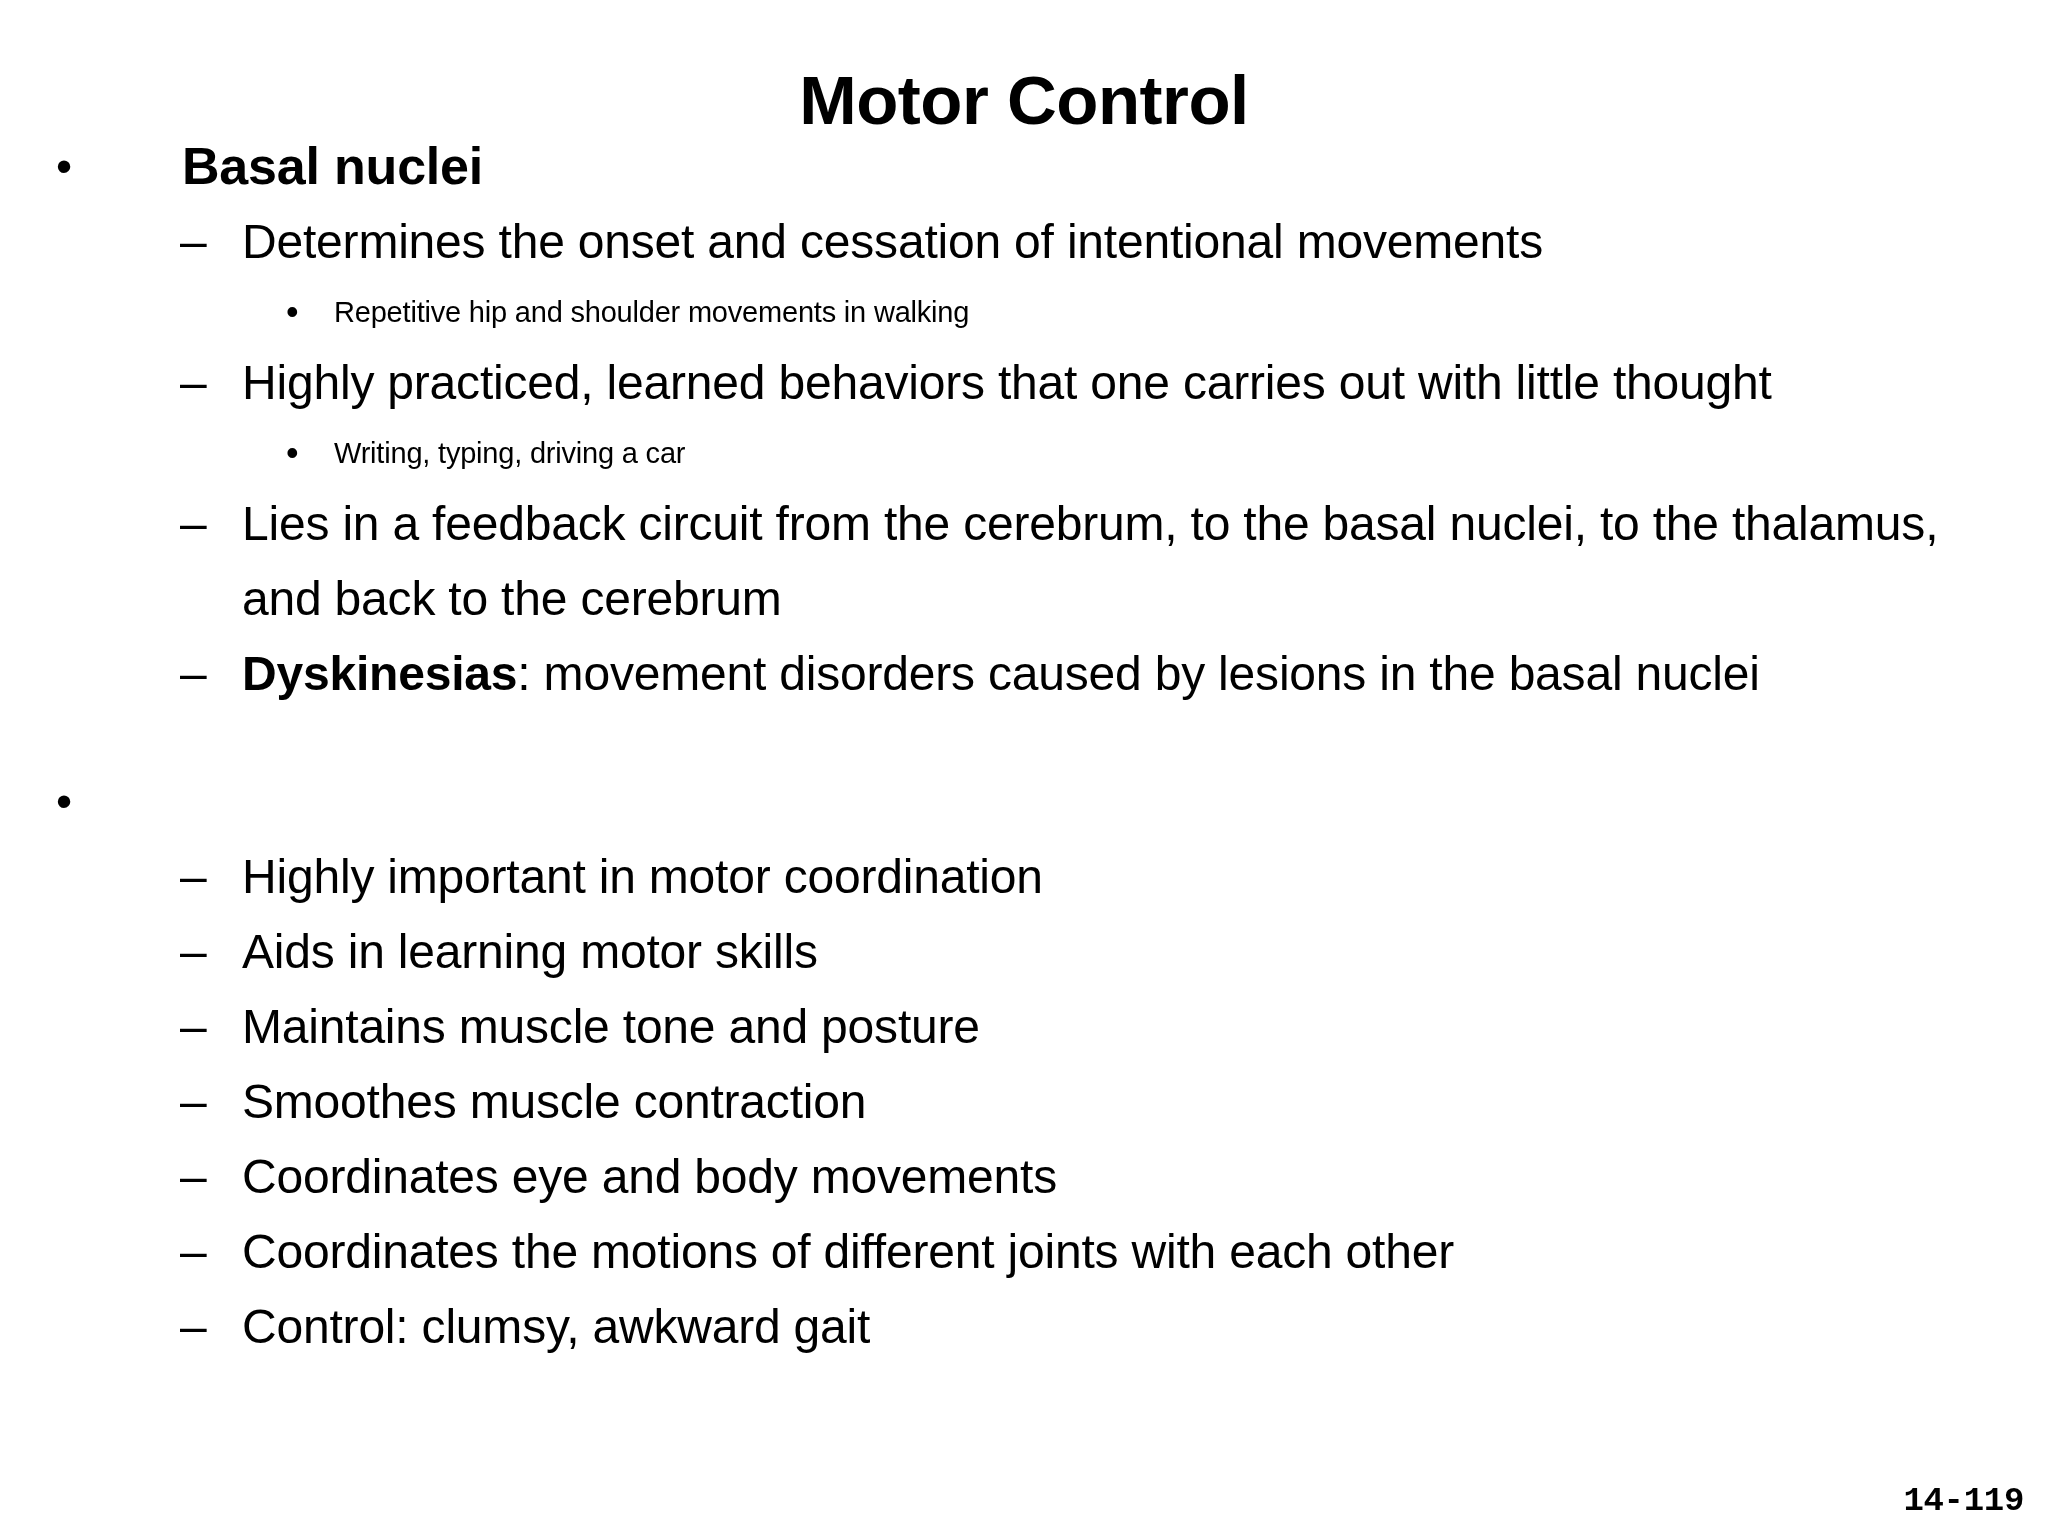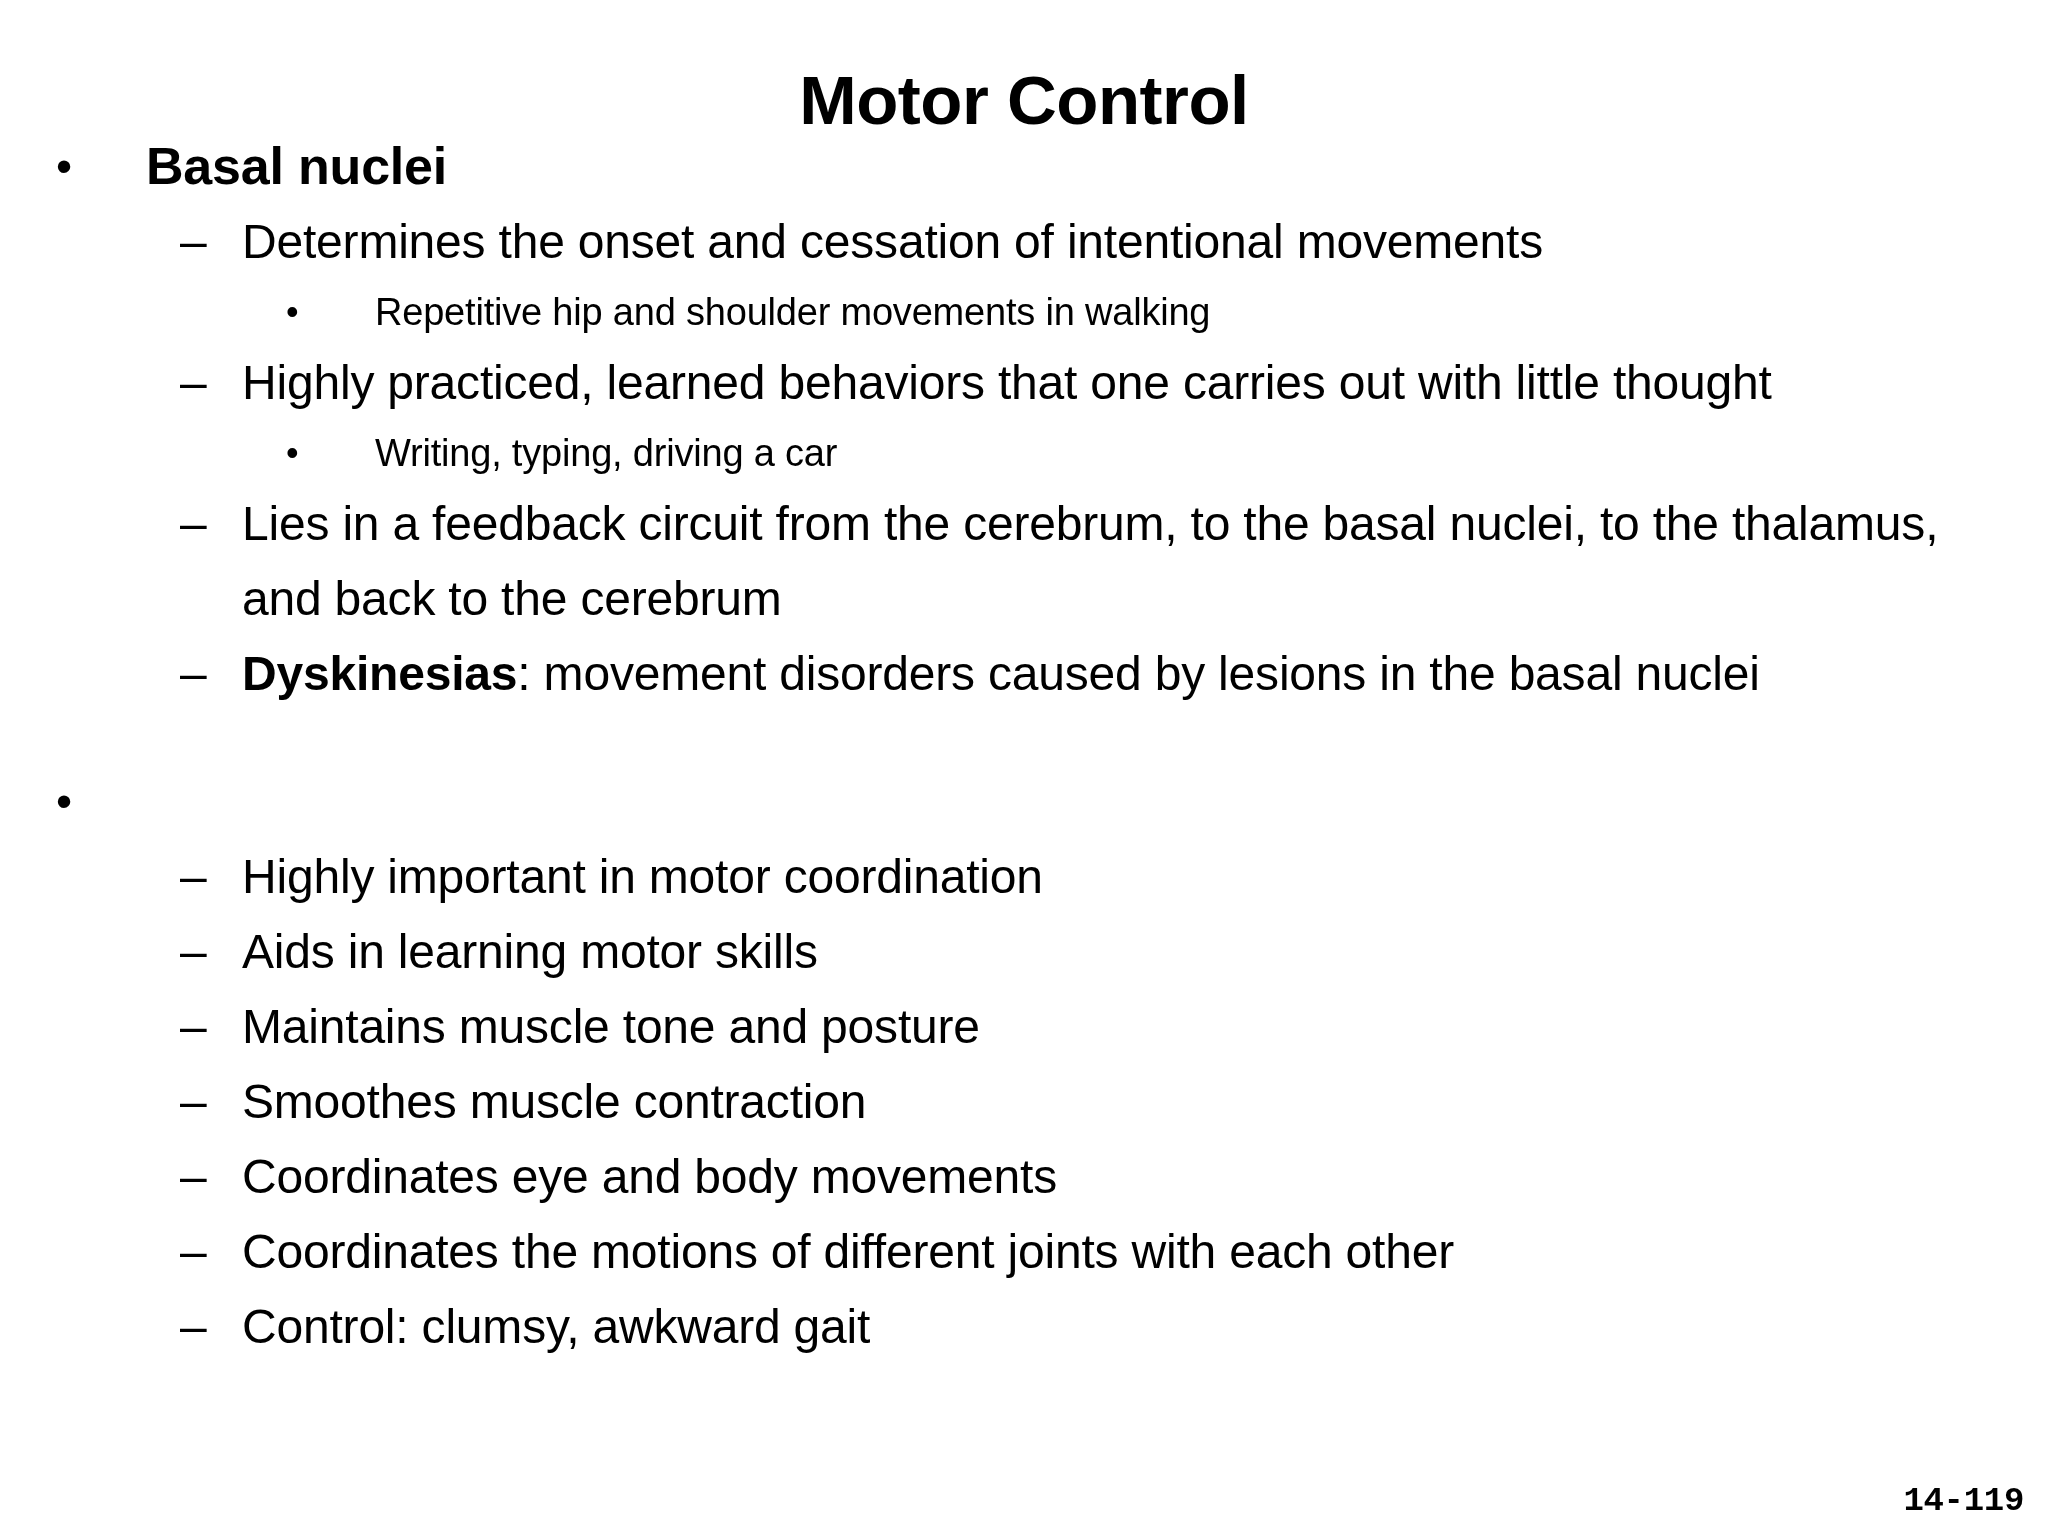--- a/index.html
+++ b/index.html
@@ -63,20 +63,21 @@
     font-size: 46px;
     line-height: 76px;
     font-weight: normal;
     text-align: left;
   }
   .lvl1 .text {
     font-size: 52px;
     font-weight: bold;
     line-height: 76px;
     letter-spacing: -0.2px;
+    margin-left: 36px;
   }
 
   
   .lvl2 {
     padding-left: 180px;
   }
   .lvl2 .marker {
     width: 62px;
     flex: 0 0 62px;
     font-size: 48px;
@@ -96,25 +97,24 @@
     padding-left: 286px;
   }
   .lvl3 .marker {
     width: 48px;
     flex: 0 0 48px;
     font-size: 36px;
     line-height: 66px;
     text-align: left;
   }
   .lvl3 .text {
-    font-size: 38px;
+    font-size: 29px;
     font-weight: normal;
     line-height: 66px;
     letter-spacing: -0.2px;
-    margin-left: 41px;
   }
 
   .strong { font-weight: bold; }
 
   .spacer-line { height: 52px; }
 
   
   .page-number {
     position: absolute;
     right: 24px;

